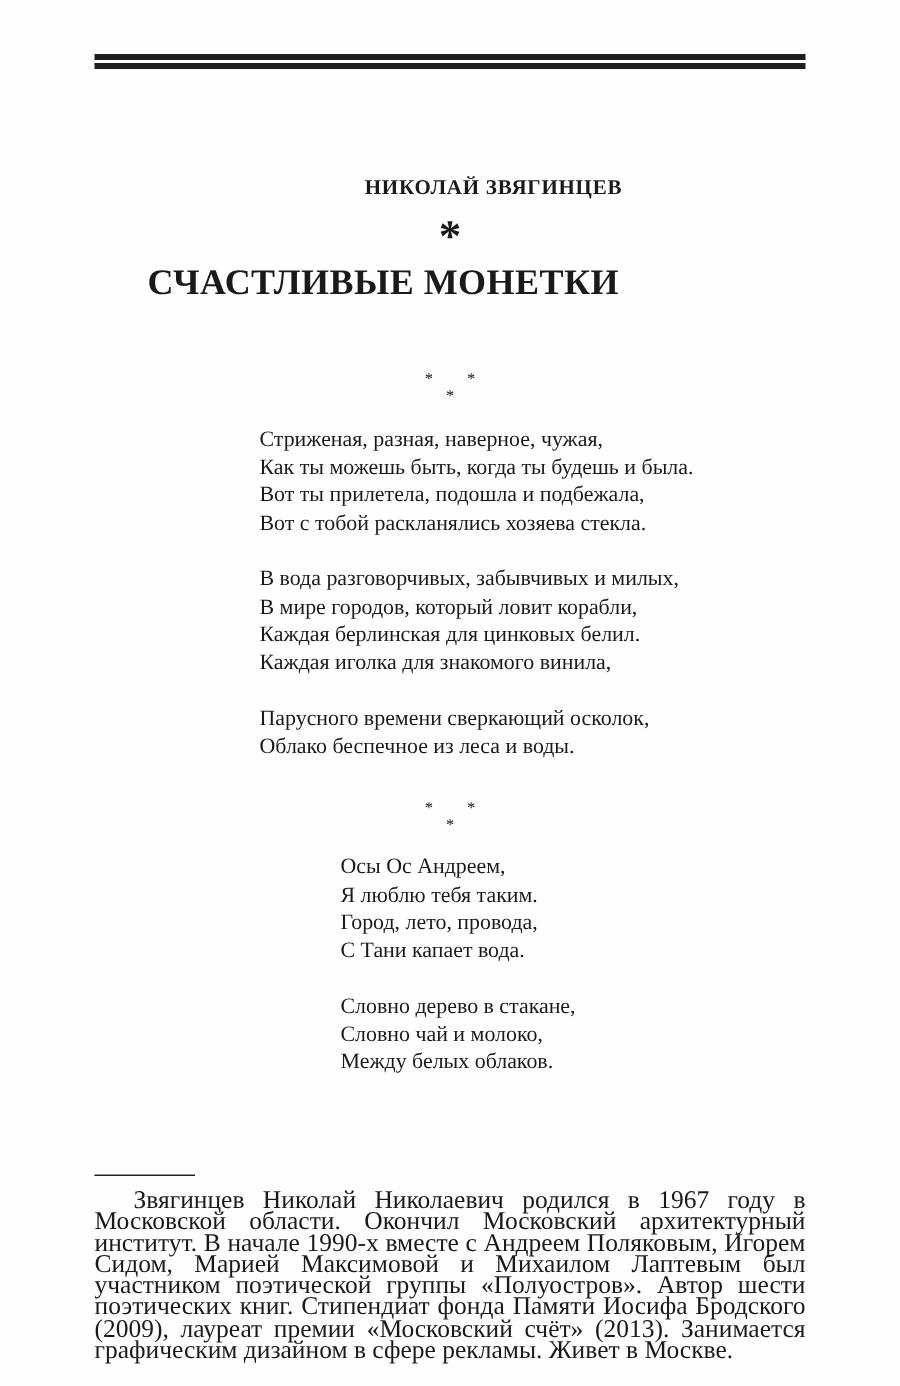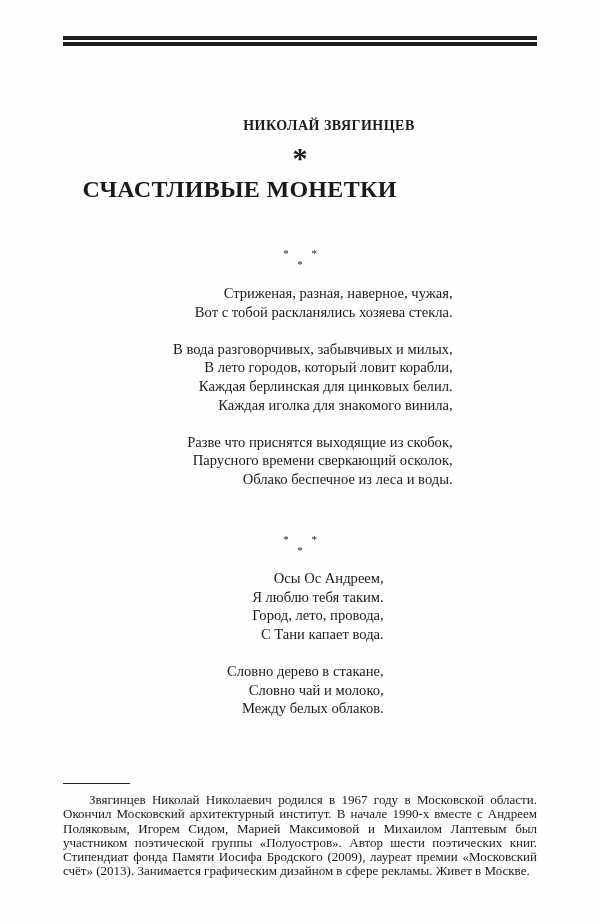--- a/index.html
+++ b/index.html
@@ -5,58 +5,59 @@
     html, body { margin: 0; padding: 0; background: #fefefe; }
     body { width: 600px; height: 924px; position: relative; overflow: hidden;
            font-family: "Liberation Serif", "DejaVu Serif", serif; color: #1a1a1a; }
     .rule { position: absolute; left: 63px; width: 474px; height: 4px; background: #1e1e1e; }
     .rule.r1 { top: 36px; }
     .rule.r2 { top: 42px; }
     .author { position: absolute; top: 118px; left: 0; width: 568px; text-align: center;
               font-weight: bold; font-size: 14px; letter-spacing: 0.5px; margin-left: 45px; }
     .big-star { position: absolute; top: 143px; left: 0; width: 600px; text-align: center;
                 font-size: 30px; font-weight: bold; line-height: 30px; }
-    .title { position: absolute; top: 176px; left: 0; width: 479px; text-align: center;
+    .title { position: absolute; top: 176px; left: 16px; width: 479px; text-align: center;
              font-weight: bold; font-size: 24px; letter-spacing: 0.3px; }
     .asterism { position: absolute; left: 0; width: 600px; text-align: center; font-size: 11px; line-height: 11px; }
     .asterism .top { letter-spacing: 10px; padding-left: 10px; }
     .poem { position: absolute; font-size: 14.6px; line-height: 18.6px; }
     .poem .line { white-space: nowrap; }
-    .poem .stanza { margin-bottom: 18.6px; text-align: right; }
+    .poem .stanza { margin-bottom: 18.6px; }
     .footrule { position: absolute; left: 63px; top: 783px; width: 67px; height: 1px; background: #222; }
-    .footnote { position: absolute; left: 63px; top: 793px; width: 474px; font-size: 13px;
+    .footnote { position: absolute; left: 63px; top: 793px; width: 474px; font-size: 17px;
                 line-height: 14.3px; text-align: justify; text-indent: 26px; }
   </style>
 </head>
 <body>
 
 <div class="rule r1"></div>
 <div class="rule r2"></div>
 
 <div class="author">НИКОЛАЙ ЗВЯГИНЦЕВ</div>
 <div class="big-star">*</div>
 <div class="title">СЧАСТЛИВЫЕ МОНЕТКИ</div>
 
 <div class="asterism" style="top:248px;">
   <div class="top">* *</div>
   <div>*</div>
 </div>
 <div class="poem" style="left:173px; top:284px;">
   <div class="stanza">
     <div class="line">Стриженая, разная, наверное, чужая,</div>
+    <div class="line">Как ты можешь быть, когда ты будешь и была.</div>
+    <div class="line">Вот ты прилетела, подошла и подбежала,</div>
     <div class="line">Вот с тобой раскланялись хозяева стекла.</div>
   </div>
   <div class="stanza">
     <div class="line">В вода разговорчивых, забывчивых и милых,</div>
-    <div class="line">В лето городов, который ловит корабли,</div>
+    <div class="line">В мире городов, который ловит корабли,</div>
     <div class="line">Каждая берлинская для цинковых белил.</div>
     <div class="line">Каждая иголка для знакомого винила,</div>
   </div>
   <div class="stanza">
-    <div class="line">Разве что приснятся выходящие из скобок,</div>
     <div class="line">Парусного времени сверкающий осколок,</div>
     <div class="line">Облако беспечное из леса и воды.</div>
   </div>
 </div>
 
 <div class="asterism" style="top:534px;">
   <div class="top">* *</div>
   <div>*</div>
 </div>
 <div class="poem" style="left:227px; top:569px;">

